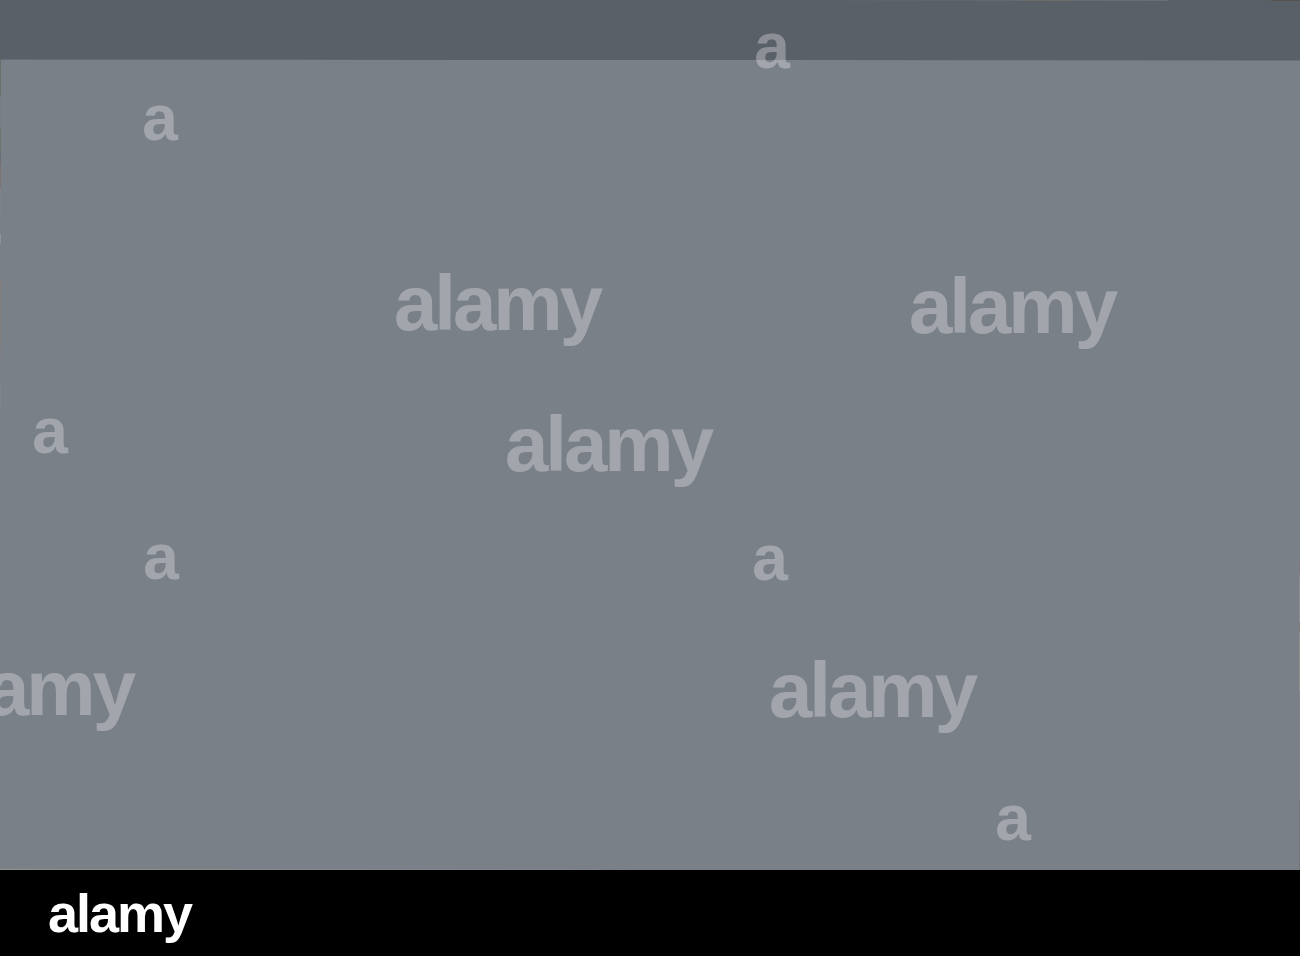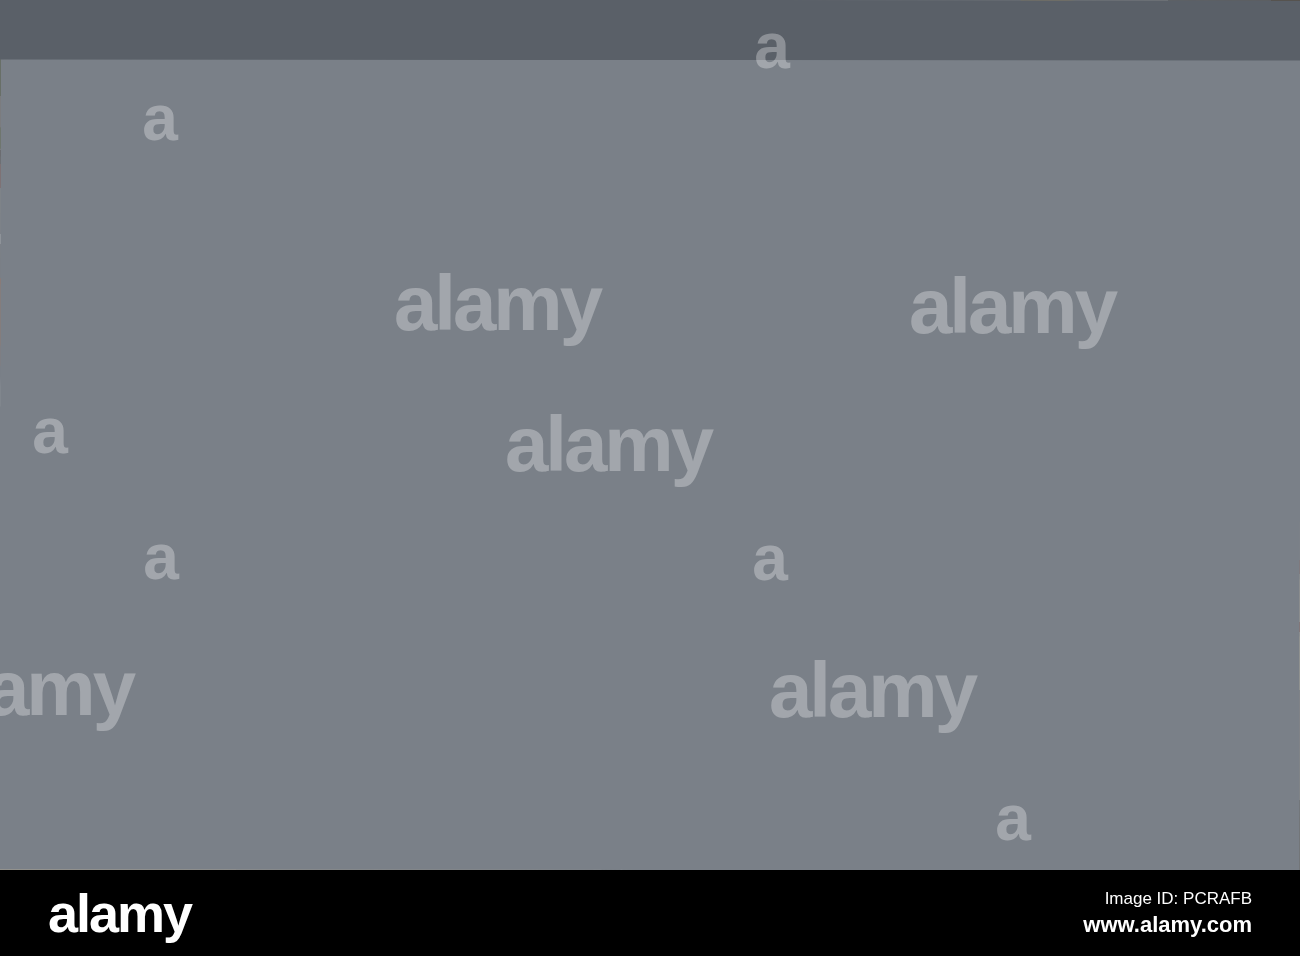--- a/index.html
+++ b/index.html
@@ -806,18 +806,14 @@
       <text class="wm-small" x="772" y="68">a</text>
       <text class="wm-small" x="50" y="453">a</text>
       <text class="wm-small" x="161" y="579">a</text>
       <text class="wm-small" x="770" y="580">a</text>
       <text class="wm-small" x="1013" y="840">a</text>
     </g>
   </svg>
 
   <div class="footer">
     <div class="footer-logo">alamy</div>
-    <div class="footer-meta">
-      <div class="footer-id">Image ID: PCRAFB</div>
-      <div class="footer-url">www.alamy.com</div>
-    </div>
   </div>
 </div>
 
 </body></html>

